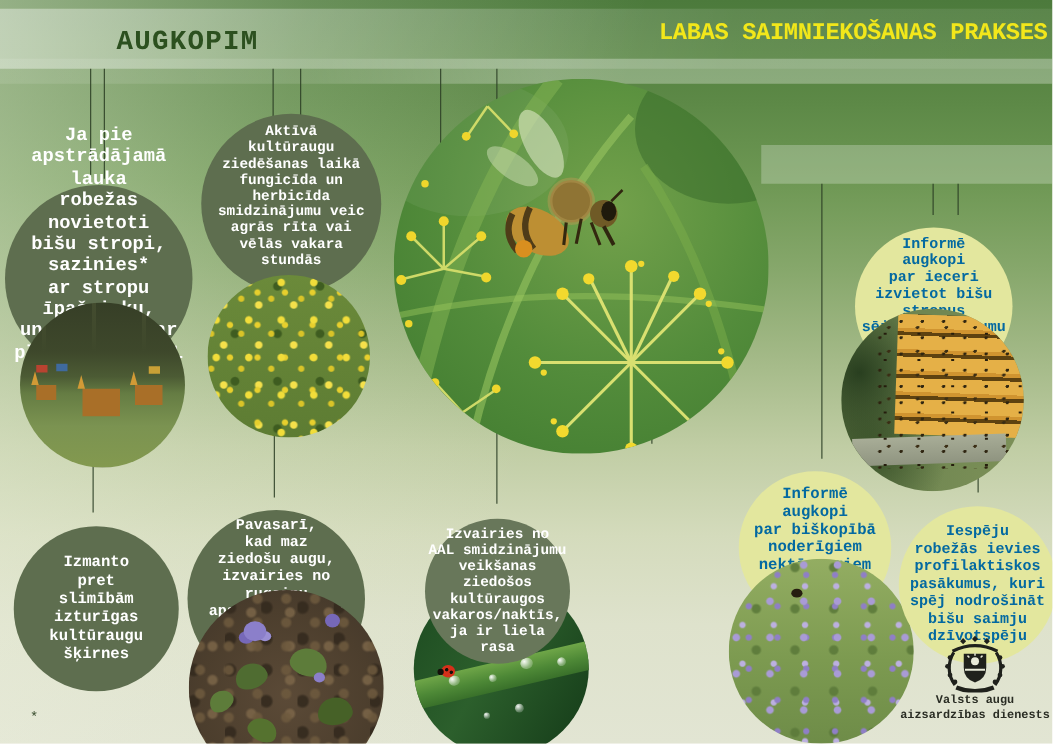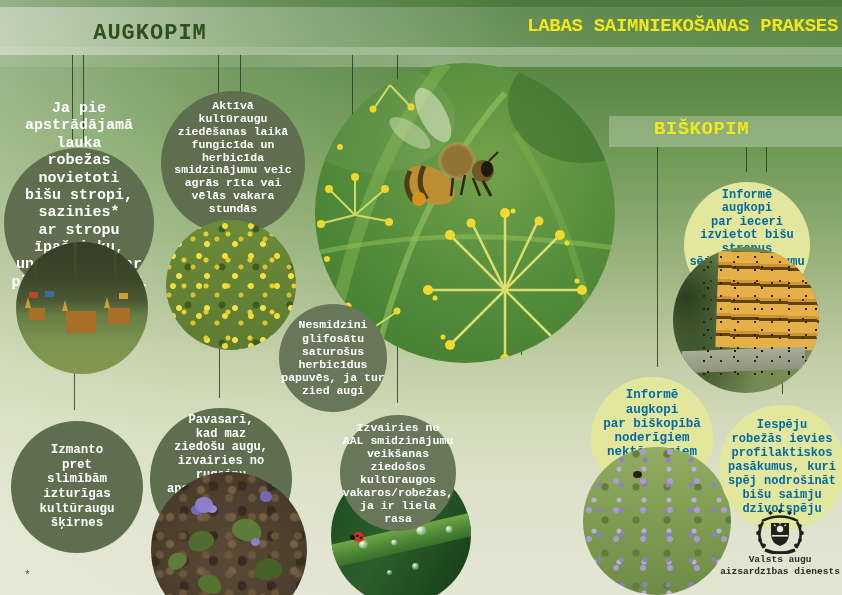--- a/index.html
+++ b/index.html
@@ -122,21 +122,20 @@
   <i class="str" style="left:521px;top:338px;height:17px"></i>
   <i class="str" style="left:746px;top:147px;height:25px"></i>
   <i class="str" style="left:766px;top:147px;height:25px"></i>
   <i class="str" style="left:657px;top:147px;height:220px"></i>
   <i class="str" style="left:782px;top:380px;height:14px"></i>
 
   <div class="hdr-augkopim">AUGKOPIM</div>
   <div class="title">
     <div>LABAS SAIMNIEKOŠANAS PRAKSES</div>
   </div>
-  <div class="hdr-biskopim">BIŠKOPIM</div>
 
   <div class="photo photo-hero">
     <svg width="300" height="300" viewBox="0 0 300 300">
       <defs>
         <radialGradient id="bgc" cx="58%" cy="35%" r="80%">
           <stop offset="0" stop-color="#73A14B"></stop>
           <stop offset="0.55" stop-color="#538C3B"></stop>
           <stop offset="1" stop-color="#417C30"></stop>
         </radialGradient>
       </defs>
@@ -252,34 +251,26 @@
 šķirnes</span>
   </div>
   <div class="bubble dark" style="left:150px;top:393px;width:142px;height:142px;padding:4px 2px 38px 2px;font-size:12px;line-height:1.15;z-index:3">
     <span class="btxt">Pavasarī,
 kad maz
 ziedošu augu,
 izvairies no rugaiņu
 apsmidzināšanas
 ar herbicīdiem</span>
   </div>
-  <div class="bubble dark2" style="left:279px;top:289px;width:108px;height:108px;font-size:11.5px;line-height:1.15;z-index:5">
-    <span class="btxt">Nesmidzini
-glifosātu
-saturošus
-herbicīdus
-papuvēs, ja tur
-zied augi</span>
-  </div>
   <div class="bubble dark2" style="left:340px;top:400px;width:116px;height:116px;font-size:11.5px;line-height:1.14;z-index:5">
     <span class="btxt">Izvairies no
 AAL smidzinājumu
 veikšanas ziedošos
 kultūraugos
-vakaros/robežas,
+vakaros/naktīs,
 ja ir liela
 rasa</span>
   </div>
 
   <div class="bubble light" style="left:684px;top:167px;width:126px;height:126px;padding:4px 2px 22px 2px;font-size:12px;line-height:1.13;z-index:3">
     <span class="btxt">Informē
 augkopi
 par ieceri
 izvietot bišu stropus
 sējumu/stādījumu

